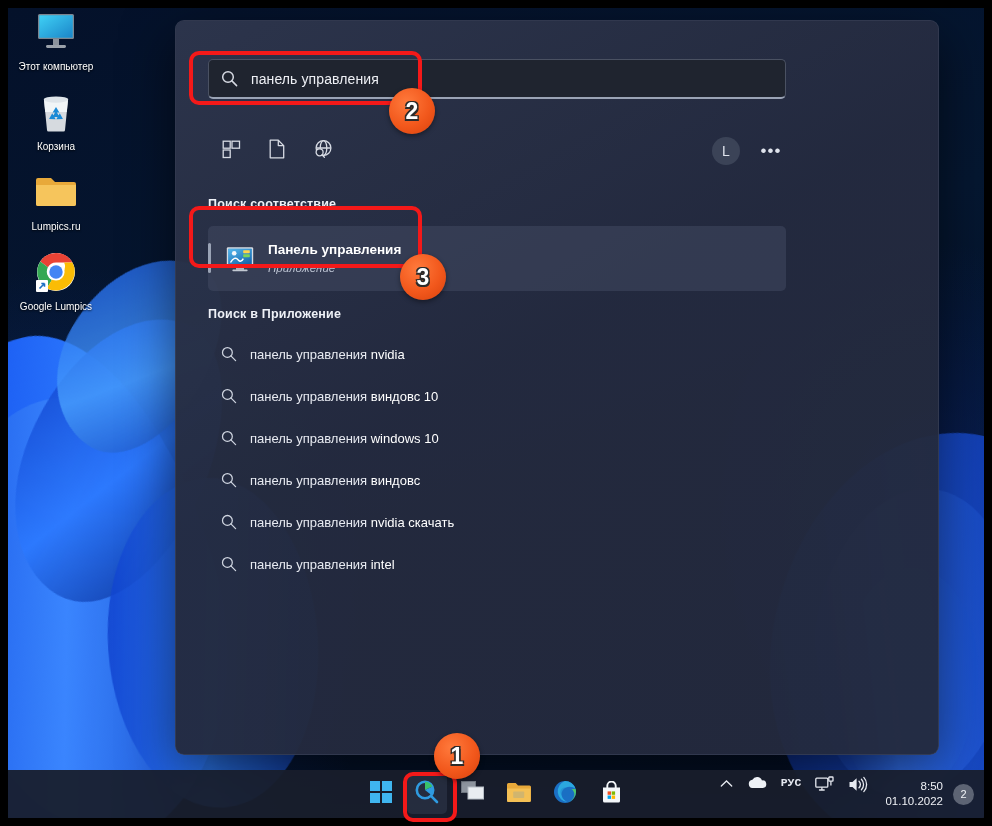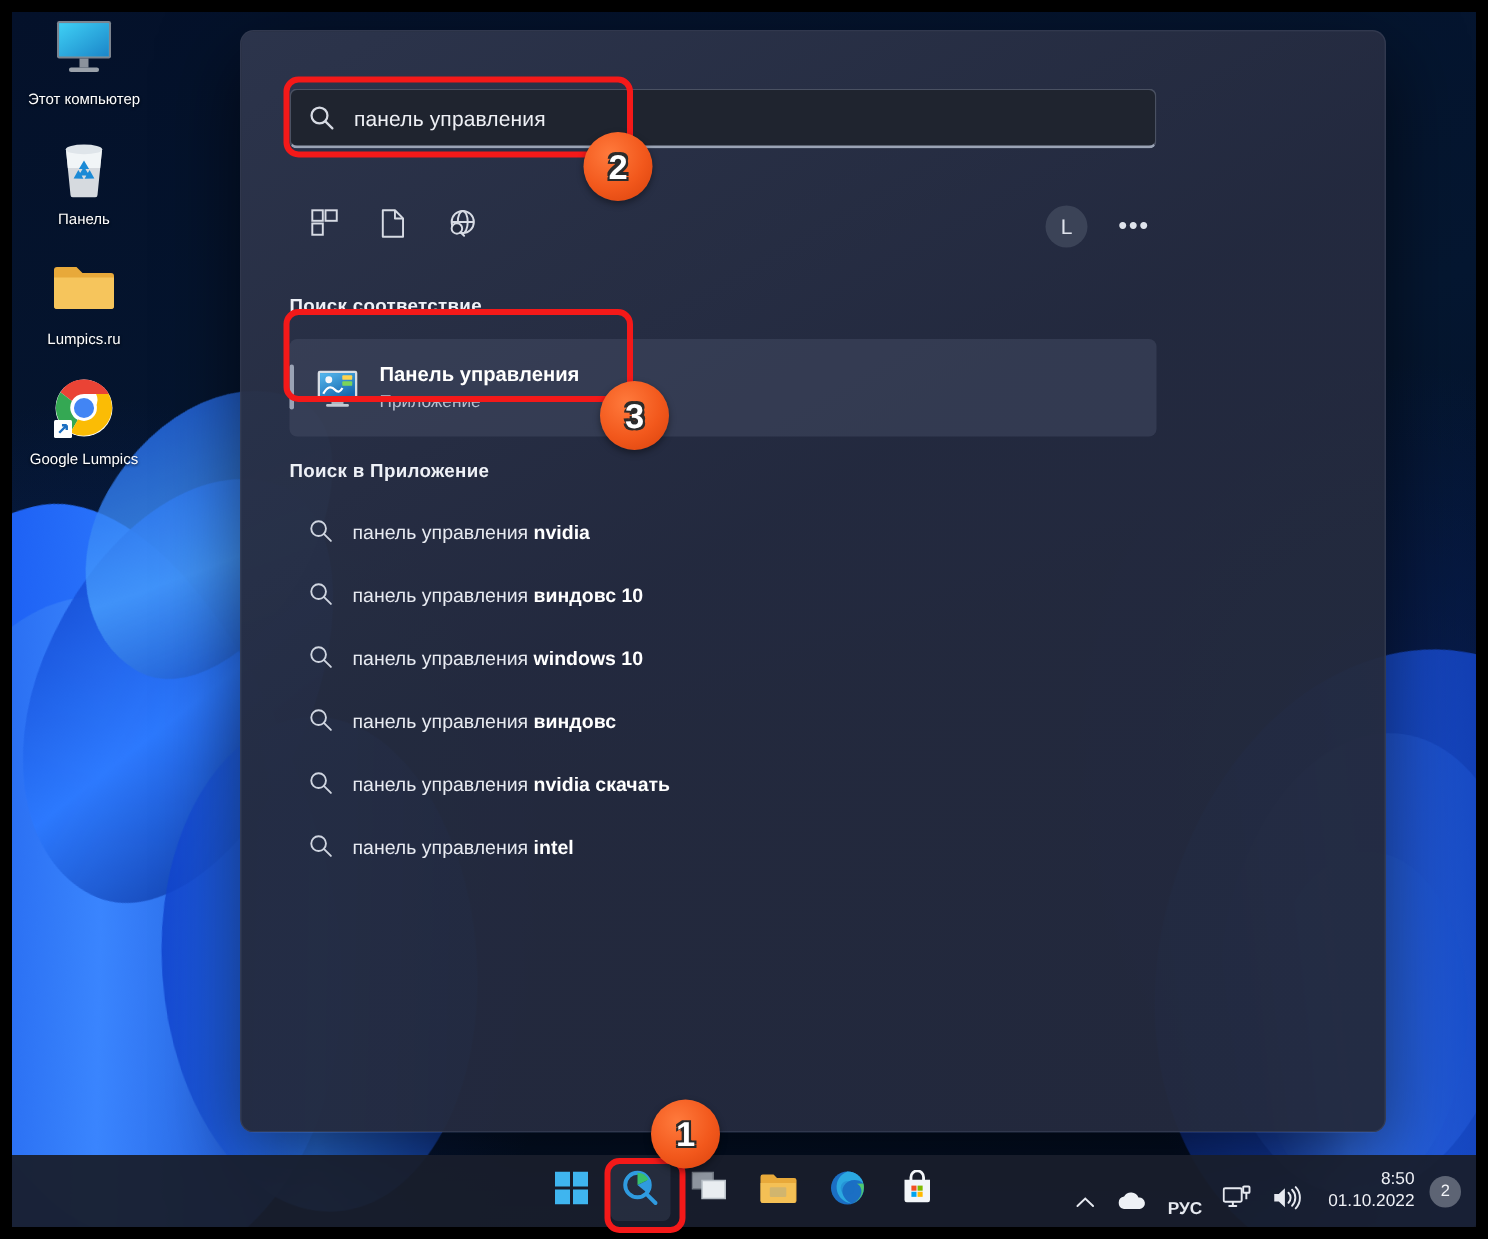--- a/index.html
+++ b/index.html
@@ -122,21 +122,21 @@
     color: #fff;
     font-size: 10px;
     line-height: 14px;
     text-shadow: 0 1px 2px rgba(0,0,0,.85);
     word-wrap: break-word;
   }
 
   
   #search-panel {
     position: absolute;
-    left: 160px; top: 20px;
+    left: 175px; top: 20px;
     width: 764px; height: 735px;
     background: rgba(35,42,61,.96);
     border: 1px solid rgba(120,132,160,.18);
     border-radius: 9px;
     box-shadow: 0 18px 52px rgba(0,0,0,.55);
     overflow: hidden;
     z-index: 5;
   }
   #search-panel::before {
     content: "";
@@ -224,42 +224,42 @@
   }
   #best-match .selbar {
     position: absolute;
     left: 0; top: 17px;
     width: 3px; height: 30px;
     background: #9aa3b5;
     border-radius: 2px;
   }
   #best-match .appicon { margin: 0 14px 0 18px; display:flex; }
   #best-match .tt { color: #ffffff; font-size: 13.5px; font-weight: bold; line-height: 18px; }
-  #best-match .st { color: #b9c0cf; font-size: 11.5px; line-height: 16px; margin-top: 1px; }
+  #best-match .st { color: #b9c0cf; font-size: 11.5px; line-height: 16px; margin-top: 1px; font-style: italic; }
 
   
   #web-results {
     position: absolute;
     left: 32px; top: 312px;
     width: 578px;
   }
   .wrow {
     height: 42px;
     display: flex;
     align-items: center;
     cursor: pointer;
     border-radius: 4px;
   }
   .wrow .wicon { width: 42px; display: flex; justify-content: center; }
   .wrow .wtxt {
     color: #e7eaf1;
     font-size: 13px;
     white-space: nowrap;
   }
-  .wrow .wtxt b { font-weight: bold; color: #ffffff; }
+  .wrow .wtxt b { font-weight: normal; color: #ffffff; }
   .wrow .wtxt .muted { color: #aab1c2; font-size: 12px; }
 
   
   #taskbar {
     position: absolute;
     left: 8px; bottom: 8px;
     width: 976px; height: 48px;
     background: rgba(24,30,44,.94);
     display: flex;
     align-items: center;
@@ -281,25 +281,26 @@
   }
   .tbtn.active { background: rgba(92,104,134,.22); }
   #tb-right {
     position: absolute;
     right: 10px;
     display: flex;
     align-items: center;
     height: 48px;
   }
   .tray-item {
-    display: flex; align-items: flex-end; justify-content: center;
+    display: flex; align-items: flex-start; justify-content: center;
     padding: 0 7px;
     height: 36px;
     cursor: pointer;
     border-radius: 4px;
+    font-family: Liberation Mono, monospace;
   }
   .tray-lang { color: #e6e9f0; font-size: 11.5px; font-weight: bold; }
   #clock {
     color: #eef0f5;
     font-size: 11.5px;
     line-height: 15px;
     text-align: right;
     padding: 0 8px 0 10px;
     cursor: pointer;
   }
@@ -380,21 +381,21 @@
       <div class="glyph">
         <svg width="40" height="42" viewBox="0 0 40 42">
           <path d="M8 9 L32 9 L29 39 Q29 40.5 27.5 40.5 L12.5 40.5 Q11 40.5 11 39 Z" fill="#e8ecef" opacity=".92"></path>
           <path d="M8 9 L32 9 L30.8 21 L9.2 21 Z" fill="#f4f7f9" opacity=".9"></path>
           <ellipse cx="20" cy="8.6" rx="12.2" ry="3.2" fill="#dfe5ea"></ellipse>
           <path d="M20 16 l3.4 5.6 h-2.3 v4.4 h-2.2 v-4.4 h-2.3 z" fill="#1b8ad6" transform="rotate(0 20 22)"></path>
           <path d="M20 16 l3.4 5.6 h-2.3 v4.4 h-2.2 v-4.4 h-2.3 z" fill="#1b8ad6" transform="rotate(120 20 24)"></path>
           <path d="M20 16 l3.4 5.6 h-2.3 v4.4 h-2.2 v-4.4 h-2.3 z" fill="#1b8ad6" transform="rotate(240 20 24)"></path>
         </svg>
       </div>
-      <div class="lbl">Панель</div>
+      <div class="lbl">Корзина</div>
     </div>
 
     <div class="desk-icon">
       <div class="glyph">
         <svg width="46" height="38" viewBox="0 0 46 38">
           <path d="M3 7 a2 2 0 0 1 2-2 h13 l4 4 h19 a2 2 0 0 1 2 2 v20 a2 2 0 0 1-2 2 H5 a2 2 0 0 1-2-2 Z" fill="#e8a93a"></path>
           <path d="M3 12 h40 v19 a2 2 0 0 1-2 2 H5 a2 2 0 0 1-2-2 Z" fill="#f6c55c"></path>
         </svg>
       </div>
       <div class="lbl">Lumpics.ru</div>

